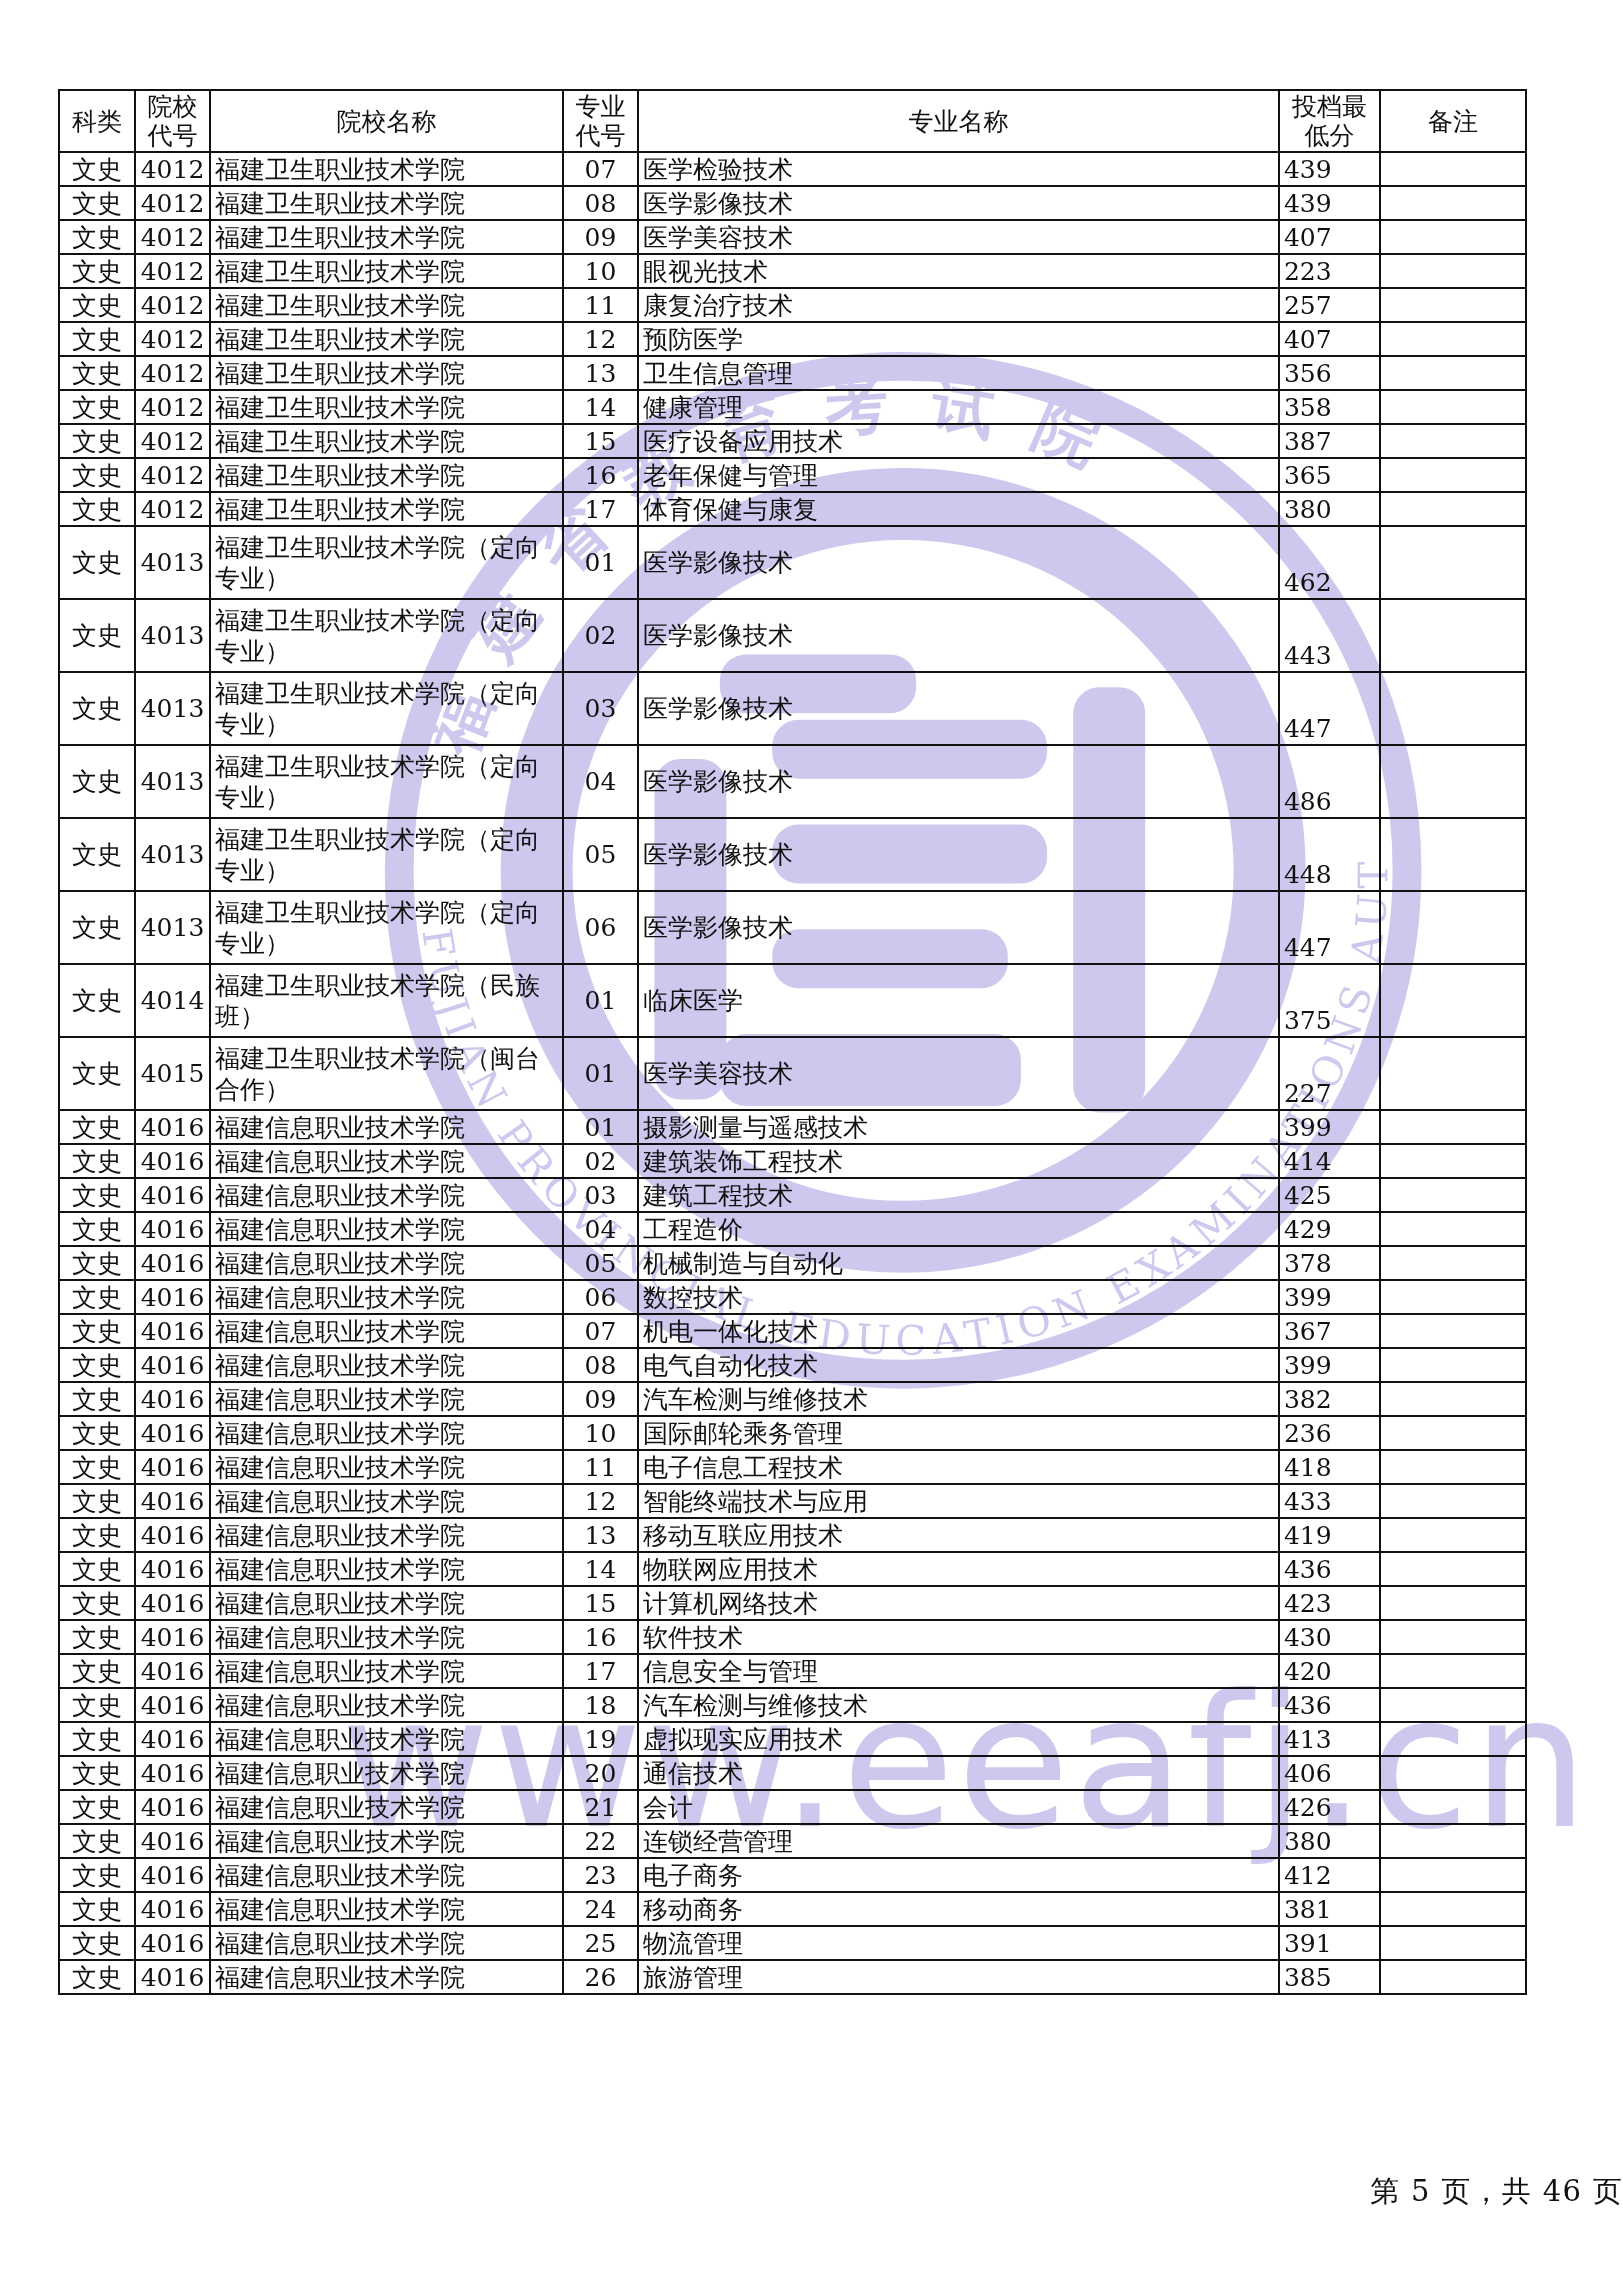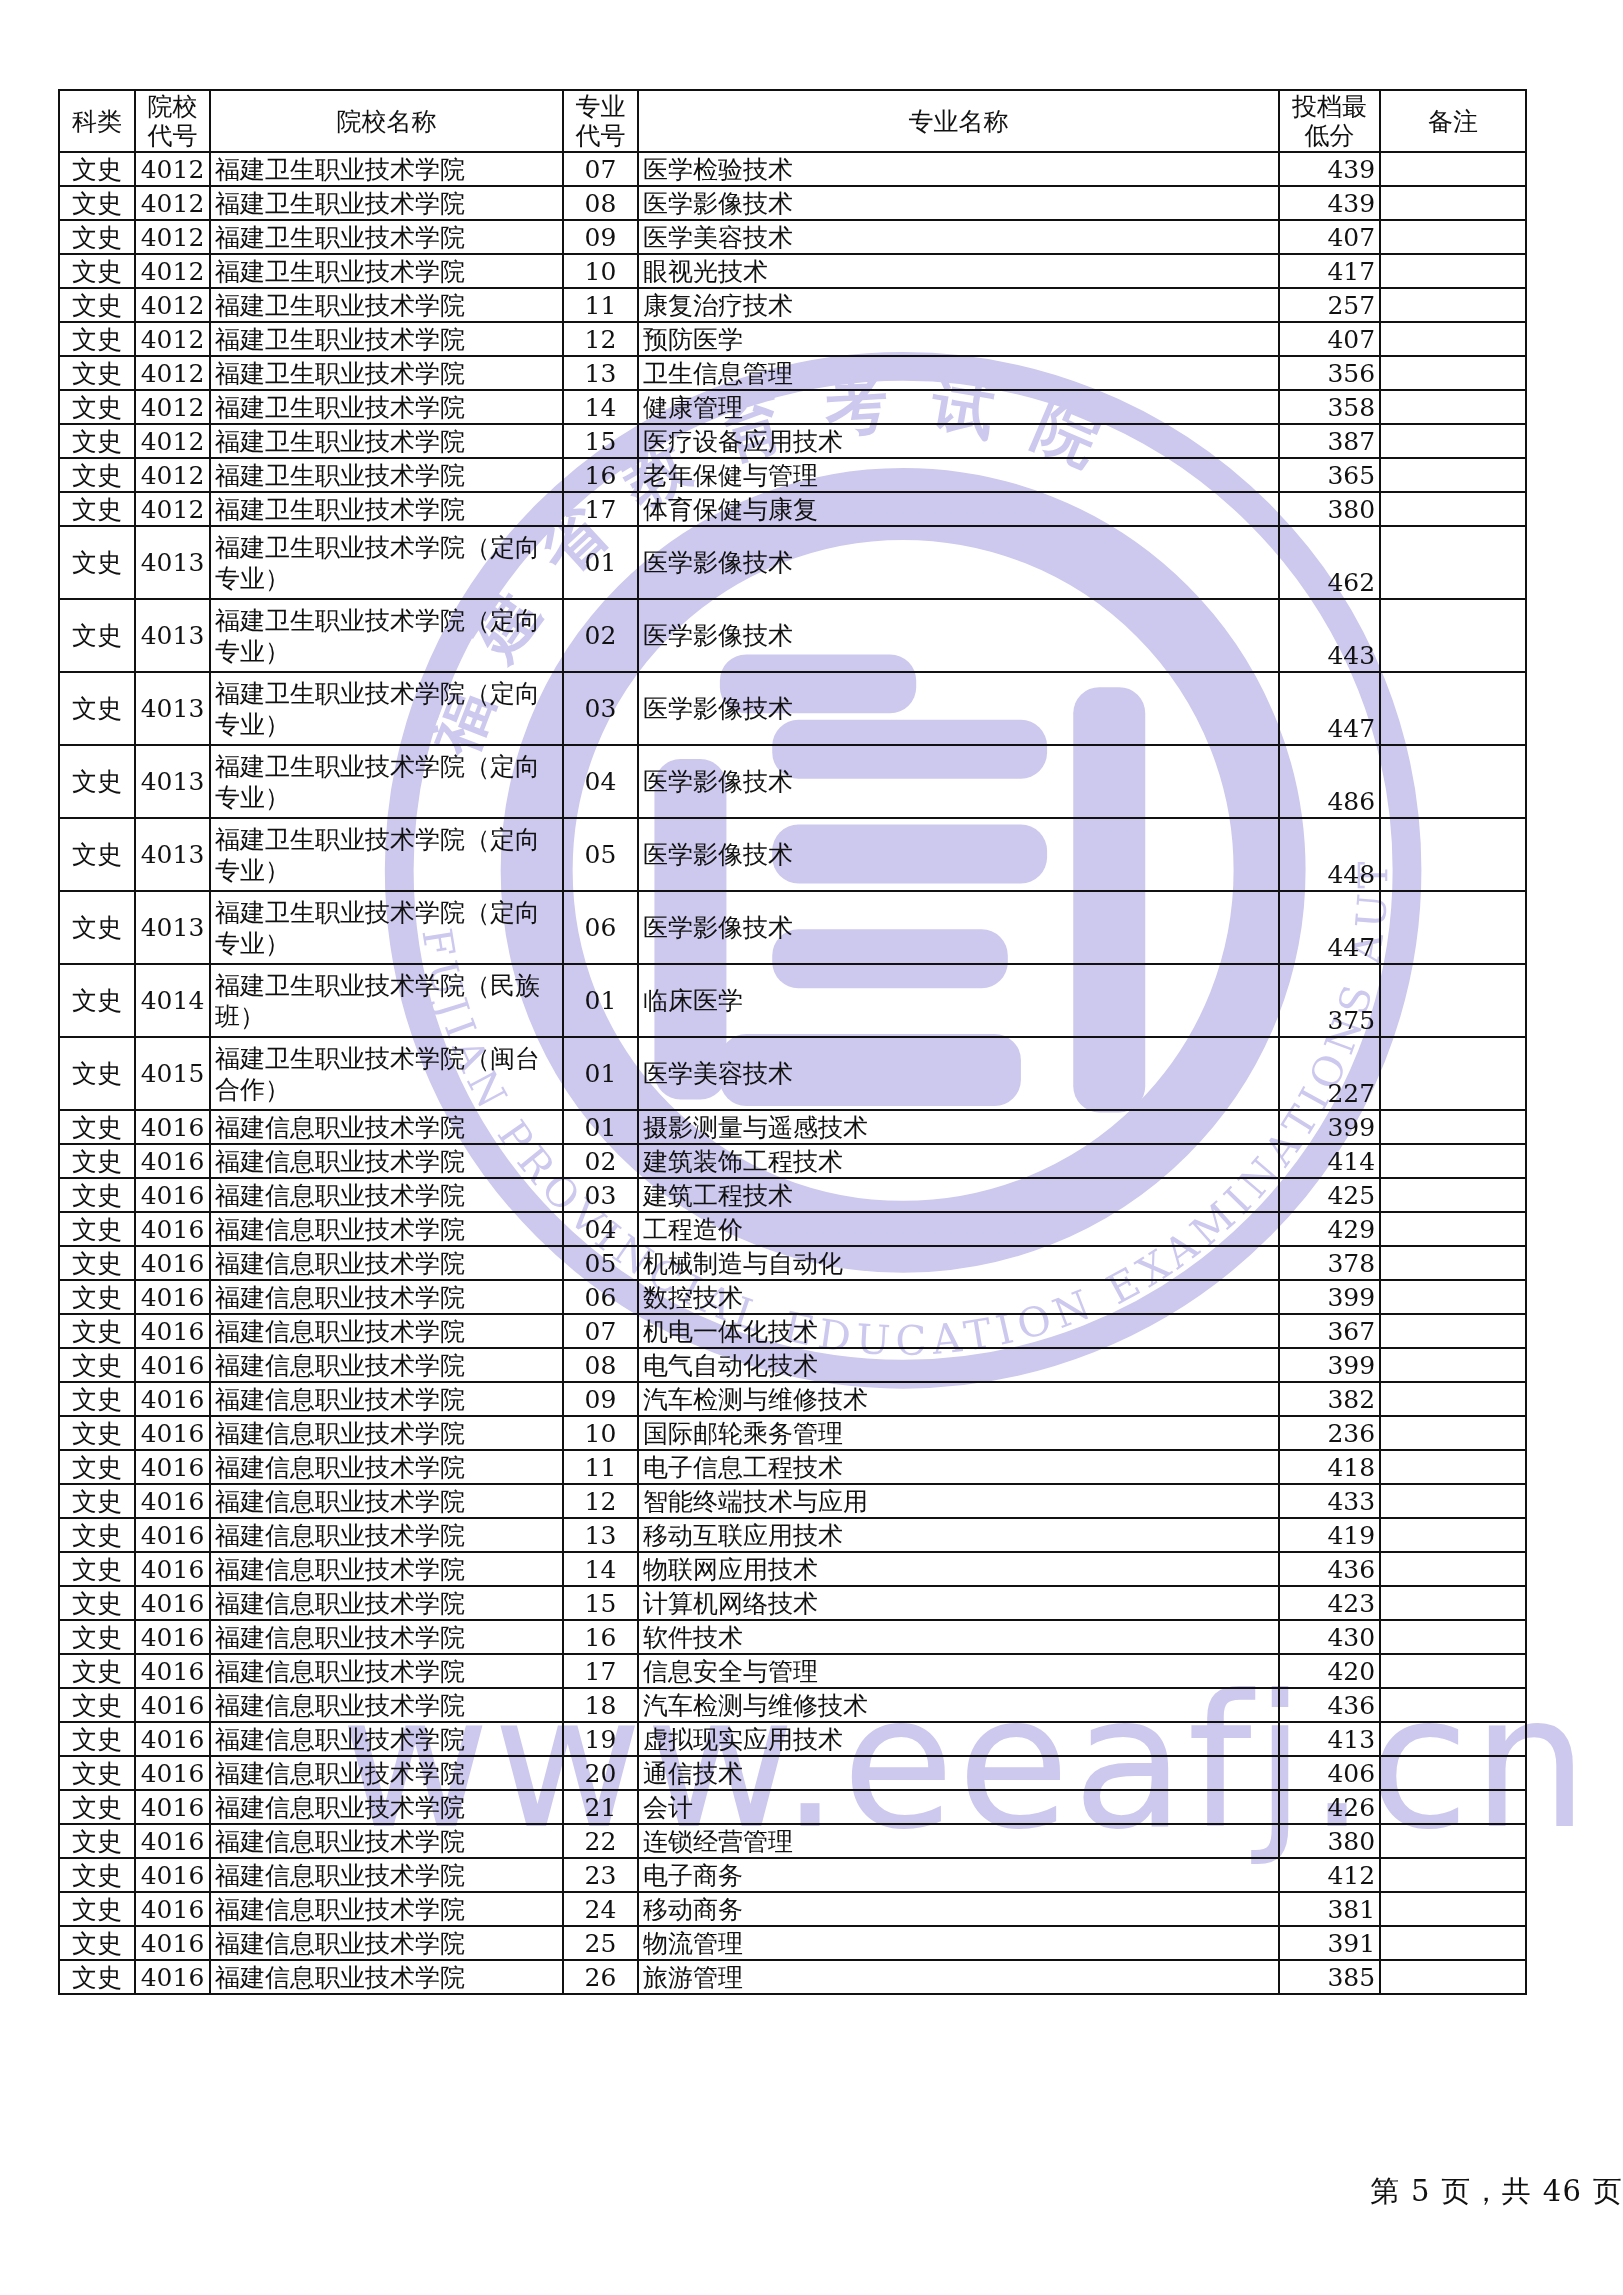--- a/index.html
+++ b/index.html
@@ -27,21 +27,21 @@
     overflow: hidden;
   }
   table.scores th {
     font-weight: normal; text-align: center; height: 60px;
     line-height: 29px;
   }
   table.scores td { height: 32px; }
   table.scores tr.double td { height: 71px; }
   td.c-kelei, td.c-code, td.c-mcode { text-align: center; }
   td.c-name, td.c-major { text-align: left; }
-  td.c-score { text-align: right; padding-right: 5.2px; vertical-align: bottom; }
+  td.c-score { text-align: left; padding-right: 5.2px; vertical-align: bottom; }
   td.c-name { line-height: 33px; }
   .footer {
     position: absolute; left: 0; width: 1623px; top: 2172px;
     text-align: right; font-size: 29px; z-index: 2;
     letter-spacing: 1.3px;
   }
   col.w1 { width: 76px; } col.w2 { width: 75px; } col.w3 { width: 353px; }
   col.w4 { width: 75px; } col.w5 { width: 641px; } col.w6 { width: 101px; }
   col.w7 { width: 146px; }
 </style>
@@ -125,21 +125,21 @@
           <td class="c-major">医学美容技术</td>
           <td class="c-score">407</td>
           <td class="c-remark"></td>
         </tr>
         <tr>
           <td class="c-kelei">文史</td>
           <td class="c-code">4012</td>
           <td class="c-name">福建卫生职业技术学院</td>
           <td class="c-mcode">10</td>
           <td class="c-major">眼视光技术</td>
-          <td class="c-score">417</td>
+          <td class="c-score">223</td>
           <td class="c-remark"></td>
         </tr>
         <tr>
           <td class="c-kelei">文史</td>
           <td class="c-code">4012</td>
           <td class="c-name">福建卫生职业技术学院</td>
           <td class="c-mcode">11</td>
           <td class="c-major">康复治疗技术</td>
           <td class="c-score">257</td>
           <td class="c-remark"></td>

